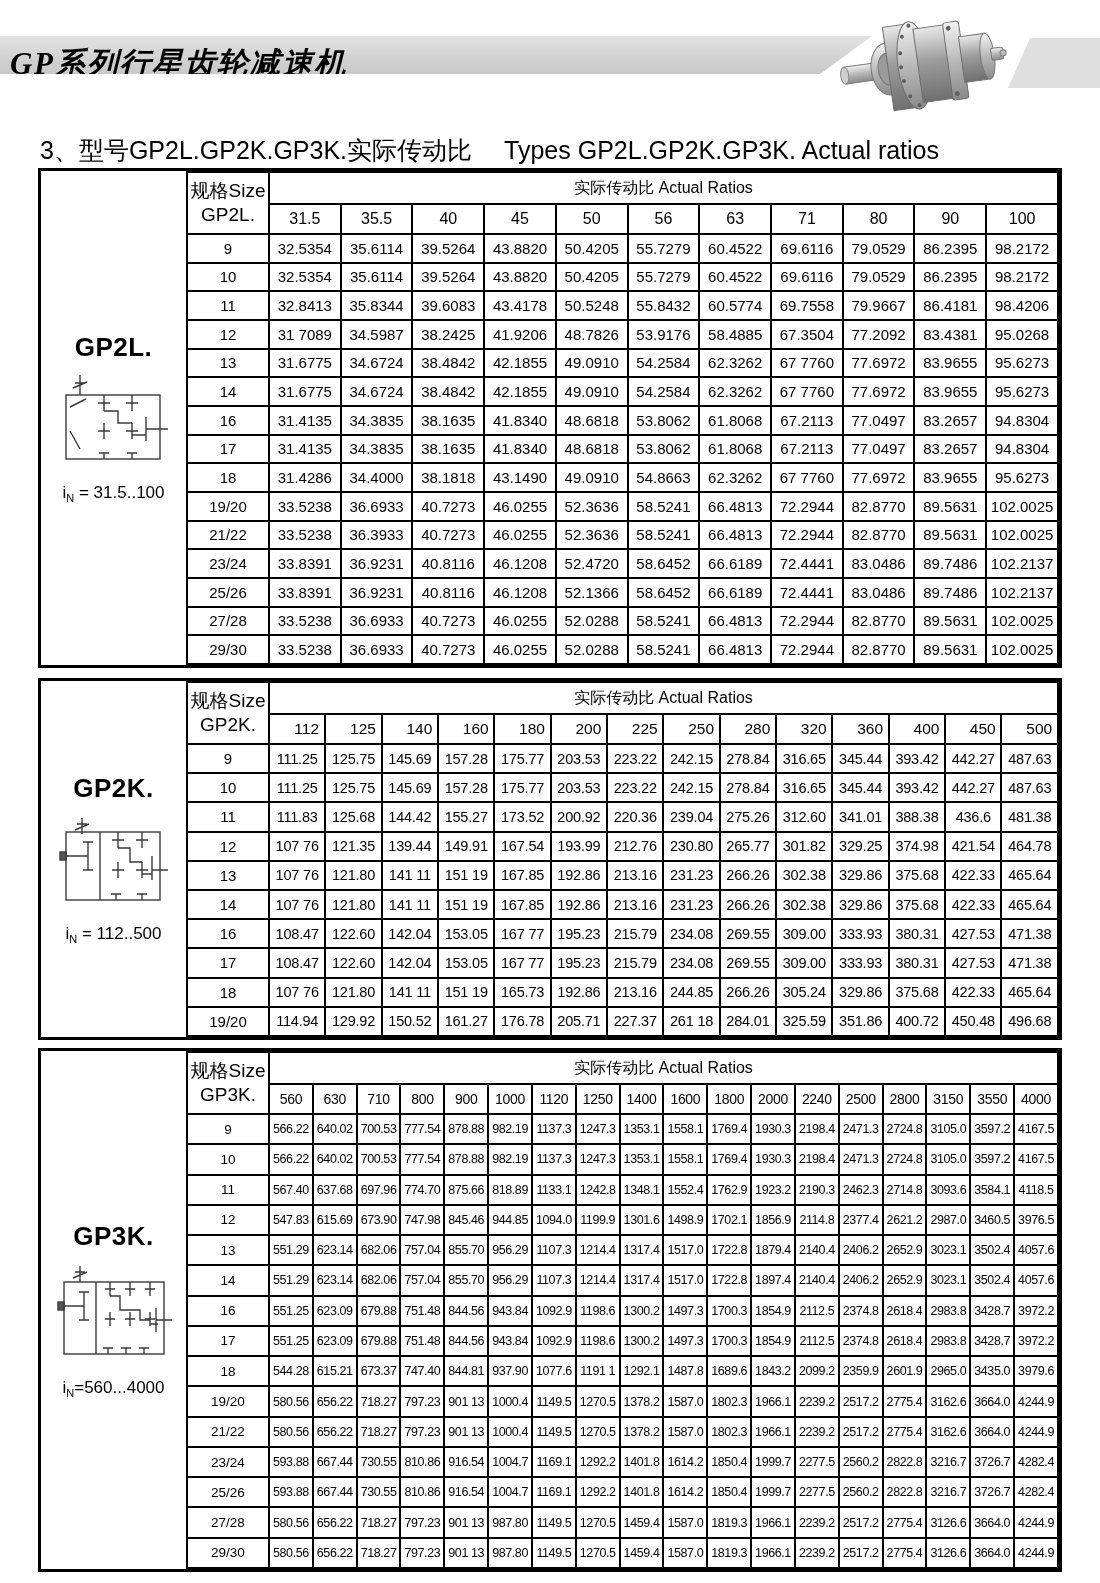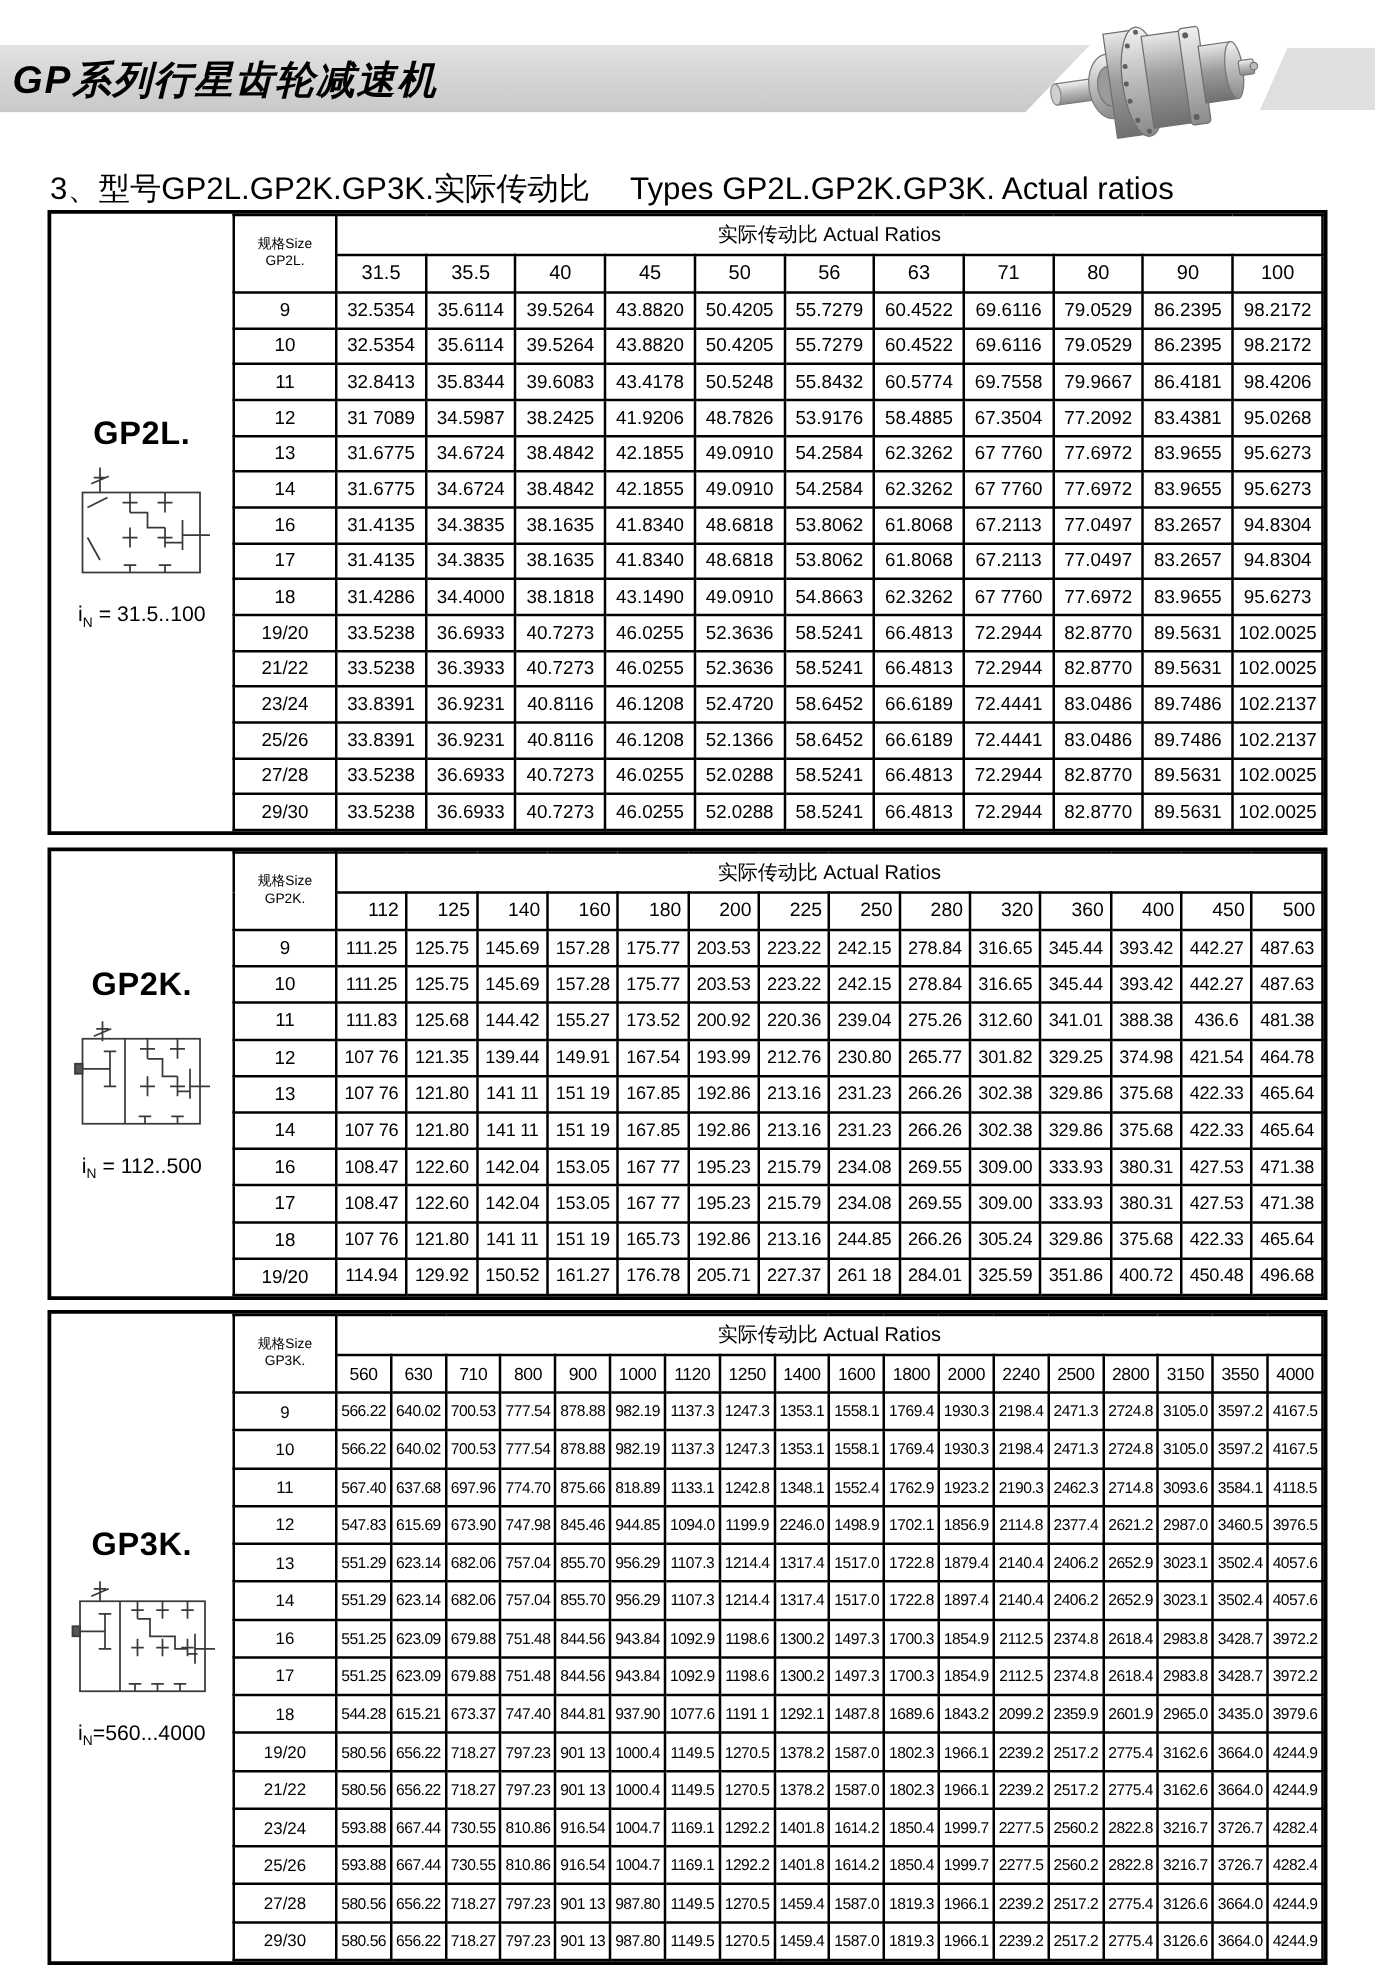--- a/index.html
+++ b/index.html
@@ -1,23 +1,24 @@
 <!DOCTYPE html>
 <html><head>
 <meta charset="utf-8">
 <style>
   html,body { margin:0; padding:0; background:#ffffff; }
   body { width:1100px; font-family:"Liberation Sans","DejaVu Sans",sans-serif; color:#000; }
   .page { position:relative; width:1100px; height:1583px; background:#fff; overflow:hidden; }
 
   
   .banner-bar{
-    position:absolute; top:36px; left:0; width:872px; height:54px;
+    position:absolute; top:36px; left:0; width:872px; height:38px;
     background:linear-gradient(180deg,#e2e2e2 0%,#d2d2d2 60%,#c9c9c9 100%);
     clip-path:polygon(0 0,100% 0,calc(100% - 52px) 100%,0 100%);
+    font-family:Liberation Serif, serif;
   }
   .banner-title{
     position:absolute; top:0; left:10px; height:54px; line-height:56px;
     font-size:31px; font-weight:bold; font-style:italic; letter-spacing:1.5px;
     white-space:nowrap;
   }
   .banner-para2{
     position:absolute; top:38px; left:1008px; width:92px; height:50px;
     background:#dfdfdf; clip-path:polygon(22px 0,100% 0,100% 100%,0 100%);
   }
@@ -45,21 +46,21 @@
   .model-label{ font-size:26px; font-weight:bold; letter-spacing:0.5px; }
   .in-range{ font-size:17px; white-space:nowrap; }
   .in-range sub{ font-size:11px; }
 
   .table-cell{ flex:1 1 auto; }
   table{ width:100%; height:100%; border-collapse:collapse; table-layout:fixed; }
   th,td{
     border:2px solid #000; text-align:center; vertical-align:middle;
     padding:0; font-weight:normal; white-space:nowrap; overflow:hidden;
   }
-  .size-th{ width:80px; font-size:11px; line-height:1.25; }
+  .size-th{ width:80px; font-size:19px; line-height:1.25; }
   .ratios-th{ height:30px; font-size:16px; }
   .col-th{ height:28px; font-size:16px; }
   .size-td{ font-size:15px; }
   .val-td{ font-size:15px; }
 
   .t2 .col-th{ font-size:15.5px;padding-left:19px; }
   .t2 .val-td{ font-size:14.5px; letter-spacing:-0.2px; }
 
   .t3 .col-th{ font-size:14px; letter-spacing:-0.3px; }
   .t3 .size-td{ font-size:13.5px; }
@@ -719,21 +720,21 @@
             <tr>
               <td class="size-td">12</td>
               <td class="val-td">547.83</td>
               <td class="val-td">615.69</td>
               <td class="val-td">673.90</td>
               <td class="val-td">747.98</td>
               <td class="val-td">845.46</td>
               <td class="val-td">944.85</td>
               <td class="val-td">1094.0</td>
               <td class="val-td">1199.9</td>
-              <td class="val-td">2246.0</td>
+              <td class="val-td">1301.6</td>
               <td class="val-td">1498.9</td>
               <td class="val-td">1702.1</td>
               <td class="val-td">1856.9</td>
               <td class="val-td">2114.8</td>
               <td class="val-td">2377.4</td>
               <td class="val-td">2621.2</td>
               <td class="val-td">2987.0</td>
               <td class="val-td">3460.5</td>
               <td class="val-td">3976.5</td>
             </tr>

